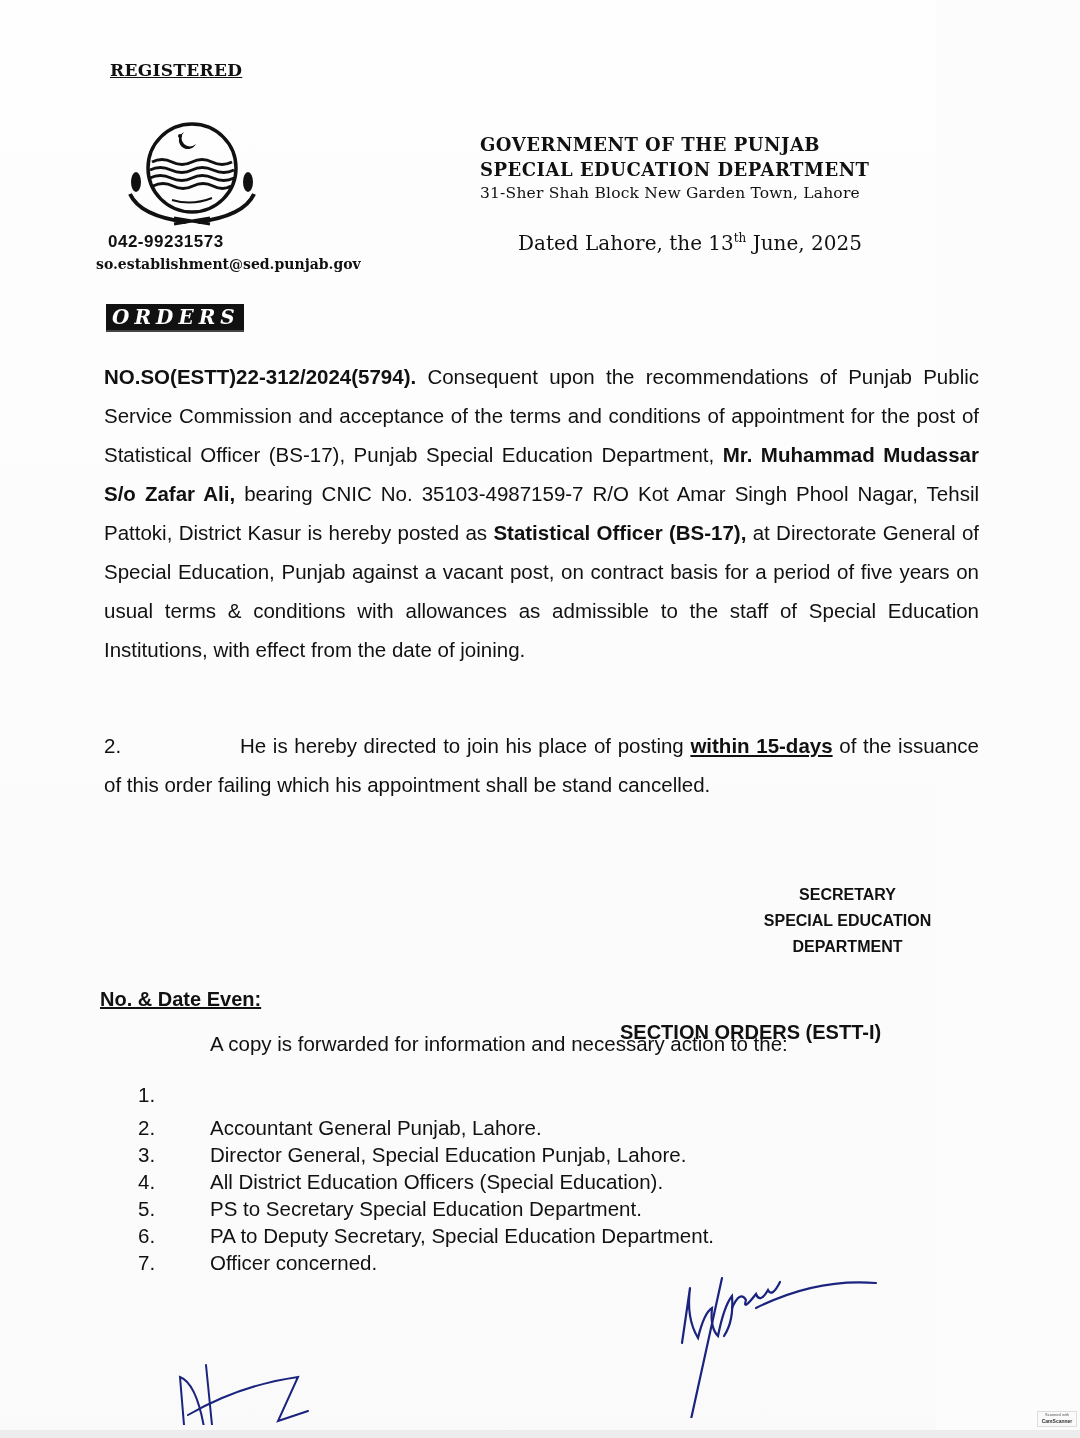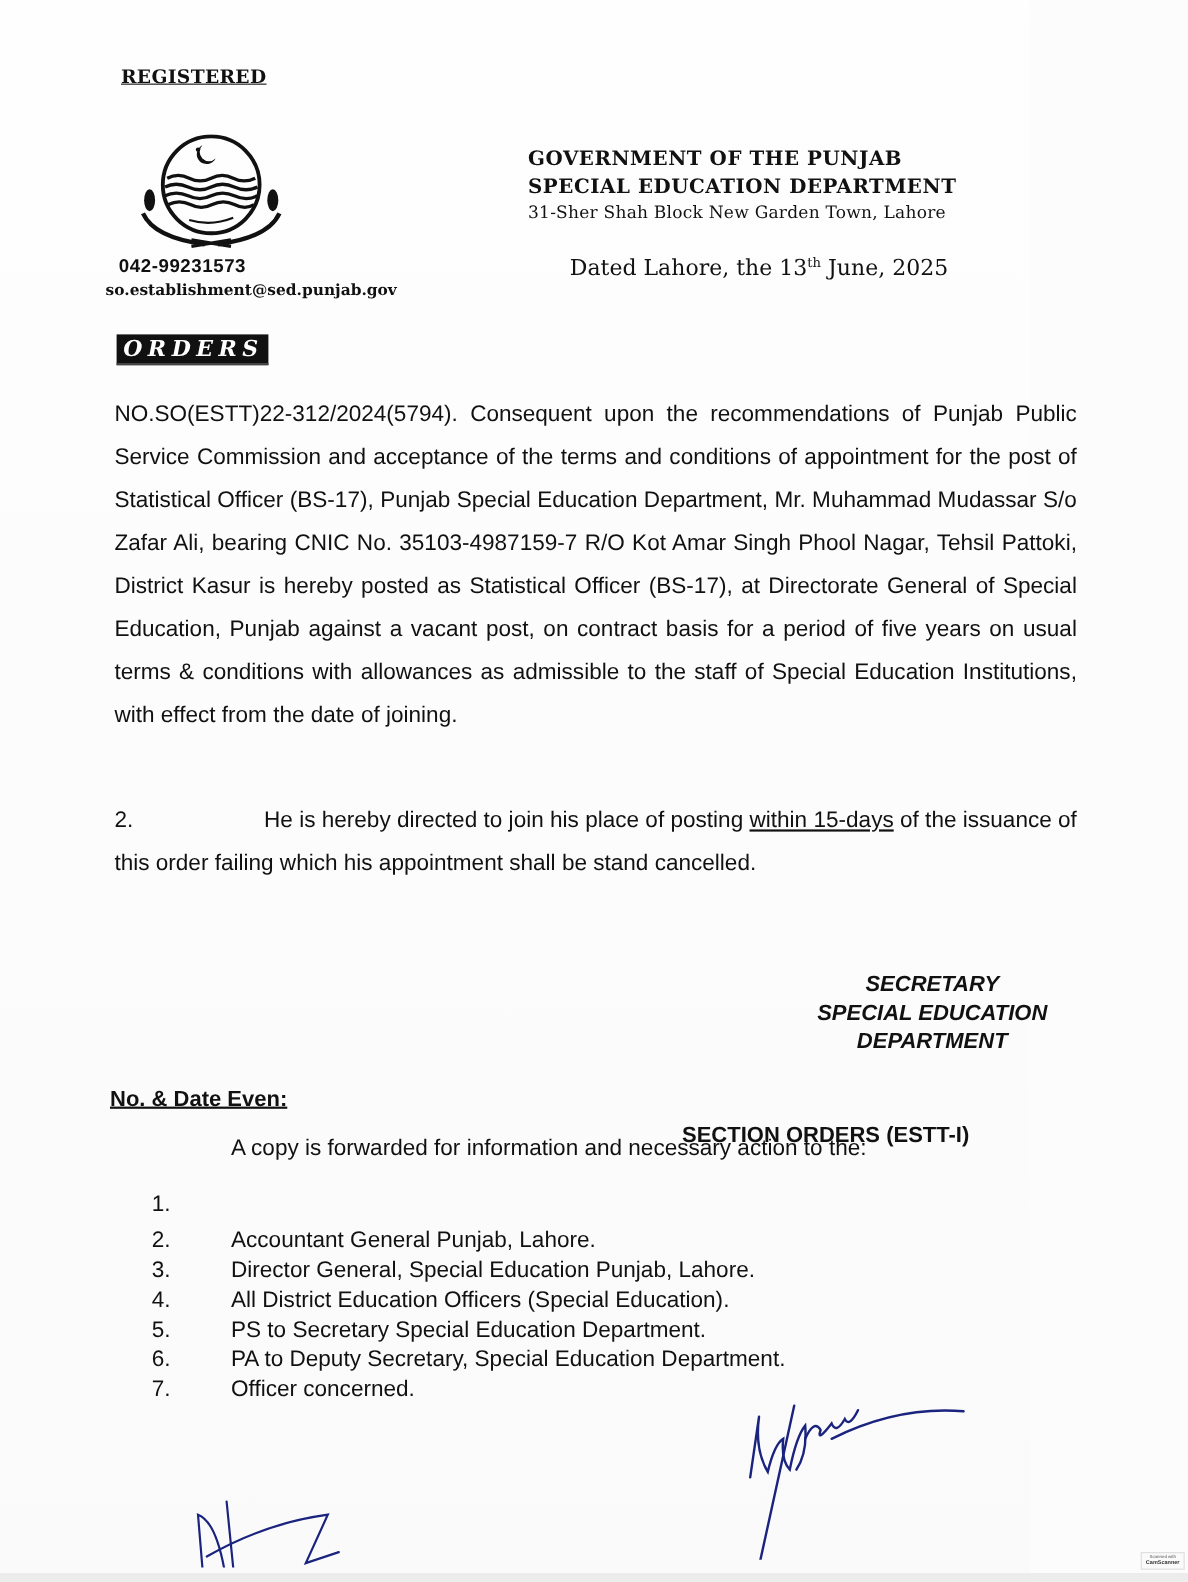--- a/index.html
+++ b/index.html
@@ -25,25 +25,25 @@
     #email { left: 96px; top: 256px; font-size: 14px; font-weight: bold; }
 
     #dated { left: 518px; top: 231px; font-size: 20px; }
     #dated sup { font-size: 12px; }
 
     #orders { left: 106px; top: 304px; background: #111; color: #ffffff; font-size: 20px; font-weight: bold; font-style: italic; letter-spacing: 5px; padding: 0 4px 0 6px; line-height: 26px; border-bottom: 2px solid #444; }
 
     .para { left: 104px; width: 875px; font-size: 20.5px; line-height: 39px; text-align: justify; text-align-last: left; }
     #para1 { top: 357px; }
     #para2 { top: 726px; }
-    .b { font-weight: normal; }
+    .b { font-weight: bold; }
     .u { text-decoration: underline; }
     .num2 { display: inline-block; width: 136px; }
 
-    #secretary { left: 700px; top: 882px; width: 295px; text-align: center; font-size: 20px; font-weight: bold; line-height: 26px; font-style: italic; }
+    #secretary { left: 700px; top: 882px; width: 295px; text-align: center; font-size: 16px; font-weight: bold; line-height: 26px; }
 
     #nodate { left: 100px; top: 988px; font-size: 20px; font-weight: bold; text-decoration: underline; }
     #copy-intro { left: 210px; top: 1032px; font-size: 20.5px; }
 
     #copy-list { left: 138px; top: 1077px; width: 860px; font-size: 20.5px; line-height: 27px; list-style: none; margin: 0; padding: 0; }
     #copy-list li { display: flex; }
     #copy-list .n { width: 72px; flex: none; }
     #copy-list li:first-child .n { padding-top: 4px; }
     #copy-list .t { line-height: 22px; }
     #copy-list li + li .t { line-height: 27px; }

